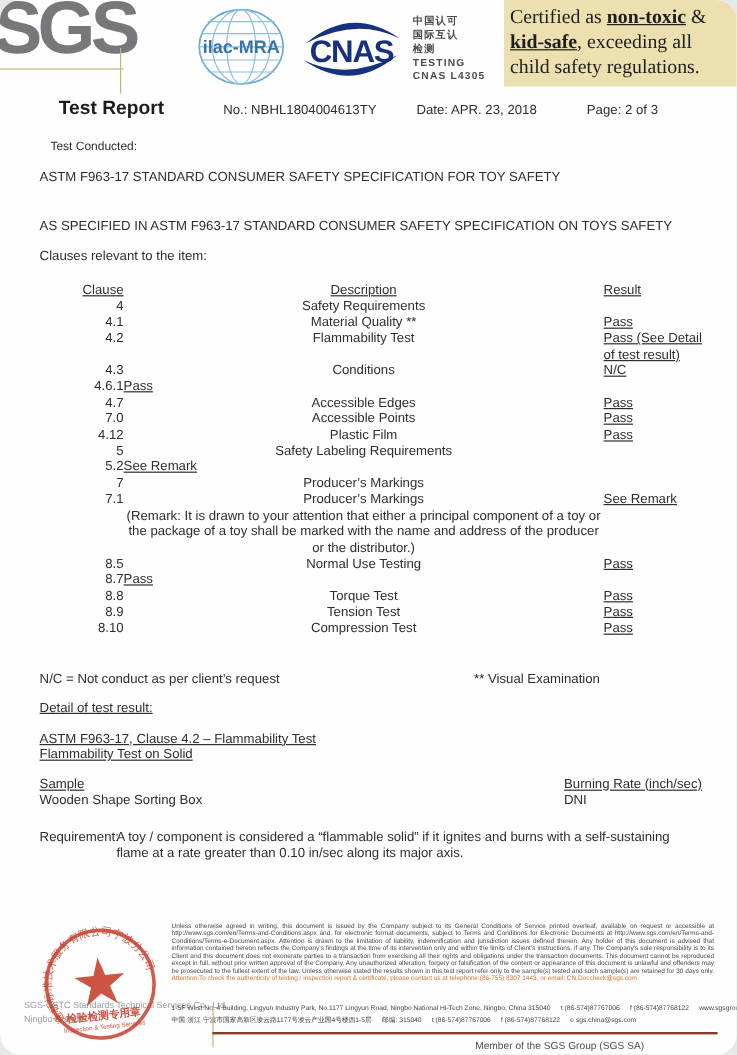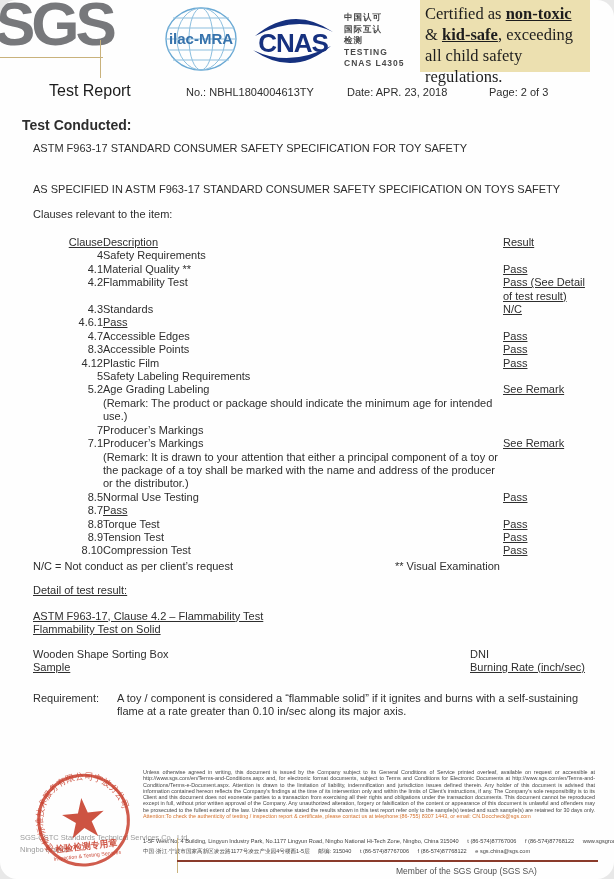--- a/index.html
+++ b/index.html
@@ -15,52 +15,52 @@
   }
   .cropline-h{position:absolute;left:0;top:57px;width:103px;height:1px;background:#c9b27c;}
   .cropline-v{position:absolute;left:100px;top:40px;width:1px;height:38px;background:#c9b27c;}
   .ilac{position:absolute;left:163px;top:6px;}
   .cnas{position:absolute;left:247px;top:12px;}
   .cnas-text{
     position:absolute;left:344px;top:12px;font-size:8.5px;font-weight:bold;
     color:#4a4a4a;line-height:11.5px;letter-spacing:1px;
   }
   .cert-box{
-    position:absolute;left:420px;top:0;width:170px;height:72px;
+    position:absolute;left:420px;top:0;width:194px;height:72px;
     background:#ece0b0;font-family:"Liberation Serif","DejaVu Serif",serif;
     font-size:16.5px;line-height:21px;color:#1d1d1d;padding:3px 5px;box-sizing:border-box;
   }
   .cert-box .bu{font-weight:bold;text-decoration:underline;}
   .titlebar{position:absolute;top:82px;left:0;width:614px;height:20px;font-size:11px;}
-  .titlebar .tr{position:absolute;left:49px;top:0;font-size:16px;font-weight:normal;color:#1c1c1c;}
+  .titlebar .tr{position:absolute;left:49px;top:0;font-size:16px;font-weight:bold;color:#1c1c1c;}
   .titlebar .no{position:absolute;left:186px;top:4px;}
   .titlebar .dt{position:absolute;left:347px;top:4px;}
   .titlebar .pg{position:absolute;left:489px;top:4px;}
-  .lbl-testconducted{position:absolute;left:22px;top:117px;font-weight:bold;font-size:14px;}
+  .lbl-testconducted{position:absolute;left:42px;top:117px;font-weight:normal;font-size:10px;}
   .std-title{position:absolute;left:33px;top:142px;font-weight:normal;font-size:11px;width:560px;}
   .spec-text{position:absolute;left:33px;top:183px;font-size:11px;width:545px;line-height:13.5px;}
   .clauses-intro{position:absolute;left:33px;top:208px;font-size:11px;}
   .ctable{position:absolute;left:33px;top:236px;width:562px;font-size:11px;line-height:13.4px;}
   .crow{display:flex;align-items:flex-start;}
   .c-clause{width:70px;flex:0 0 70px;text-align:right;}
-  .c-desc{width:400px;flex:0 0 400px;}
+  .c-desc{width:400px;flex:0 0 400px;text-align:center;}
   .c-result{flex:1 1 auto;}
   .uh{text-decoration:underline;}
   .cfoot{position:absolute;left:33px;top:560px;width:562px;font-size:11px;}
   .cfoot .fr{position:absolute;left:362px;top:0;}
   .detail{position:absolute;left:33px;top:584px;width:562px;font-size:11px;line-height:13.5px;}
   .detail .h{text-decoration:underline;}
   .detail .gap12{height:12px;}
   .detail .gap11{height:11px;}
   .srow{display:flex;}
   .s-left{width:437px;flex:0 0 437px;}
   .s-right{flex:1 1 auto;}
   .req{display:flex;margin-top:17px;}
   .req .rl{width:64px;flex:0 0 64px;}
-  .req .rt{width:480px;margin-left:20px;}
+  .req .rt{width:480px;}
   
   .company-lines{position:absolute;left:20px;top:832px;font-size:7.5px;color:#9b9b9b;line-height:12px;}
   .stamp{position:absolute;left:26px;top:766px;transform:rotate(-6deg);}
   .legal{
     position:absolute;left:143px;top:769px;width:452px;font-size:5.4px;line-height:6.3px;
     color:#474747;text-align:justify;
   }
   .attention{color:#d4722e;}
   .addr{position:absolute;left:143px;top:836px;width:460px;font-size:5.6px;line-height:10px;color:#3f3f3f;white-space:nowrap;}
   .addr .seg{margin-right:7px;}
@@ -138,50 +138,49 @@
           <span class="c-desc">Material Quality **</span>
           <span class="c-result"><span class="uh">Pass</span></span>
         </div>
         <div class="crow">
           <span class="c-clause">4.2</span>
           <span class="c-desc">Flammability Test</span>
           <span class="c-result"><span class="uh">Pass (See Detail of test result)</span></span>
         </div>
         <div class="crow">
           <span class="c-clause">4.3</span>
-          <span class="c-desc">Standards</span>
+          <span class="c-desc">Conditions</span>
           <span class="c-result"><span class="uh">N/C</span></span>
         </div>
         <div class="crow">
           <span class="c-clause">4.6.1</span>
           <span class="c-result"><span class="uh">Pass</span></span>
         </div>
         <div class="crow">
           <span class="c-clause">4.7</span>
           <span class="c-desc">Accessible Edges</span>
           <span class="c-result"><span class="uh">Pass</span></span>
         </div>
         <div class="crow">
-          <span class="c-clause">8.3</span>
+          <span class="c-clause">7.0</span>
           <span class="c-desc">Accessible Points</span>
           <span class="c-result"><span class="uh">Pass</span></span>
         </div>
         <div class="crow">
           <span class="c-clause">4.12</span>
           <span class="c-desc">Plastic Film</span>
           <span class="c-result"><span class="uh">Pass</span></span>
         </div>
         <div class="crow">
           <span class="c-clause">5</span>
           <span class="c-desc">Safety Labeling Requirements</span>
           <span class="c-result"></span>
         </div>
         <div class="crow">
           <span class="c-clause">5.2</span>
-          <span class="c-desc">Age Grading Labeling<div>(Remark: The product or package should indicate the minimum age for intended use.)</div></span>
           <span class="c-result"><span class="uh">See Remark</span></span>
         </div>
         <div class="crow">
           <span class="c-clause">7</span>
           <span class="c-desc">Producer’s Markings</span>
           <span class="c-result"></span>
         </div>
         <div class="crow">
           <span class="c-clause">7.1</span>
           <span class="c-desc">Producer’s Markings<div>(Remark: It is drawn to your attention that either a principal component of a toy or the package of a toy shall be marked with the name and address of the producer or the distributor.)</div></span>
@@ -219,26 +218,26 @@
     <span class="fr">** Visual Examination</span>
   </div>
 
   <div class="detail">
     <div class="h">Detail of test result:</div>
     <div class="gap12"></div>
     <div class="h">ASTM F963-17, Clause 4.2 – Flammability Test</div>
     <div class="h">Flammability Test on Solid</div>
     <div class="gap11"></div>
     <div class="srow">
+      <span class="s-left uh">Sample</span>
+      <span class="s-right uh">Burning Rate (inch/sec)</span>
+    </div>
+    <div class="srow">
       <span class="s-left">Wooden Shape Sorting Box</span>
       <span class="s-right">DNI</span>
-    </div>
-    <div class="srow">
-      <span class="s-left uh">Sample</span>
-      <span class="s-right uh">Burning Rate (inch/sec)</span>
     </div>
     <div class="req">
       <span class="rl">Requirement:</span>
       <span class="rt">A toy / component is considered a “flammable solid” if it ignites and burns with a self-sustaining flame at a rate greater than 0.10 in/sec along its major axis.</span>
     </div>
   </div>
 
   <div class="company-lines">
     <div>SGS-CSTC Standards Technical Services Co., Ltd.</div>
     <div>Ningbo Branch</div>

